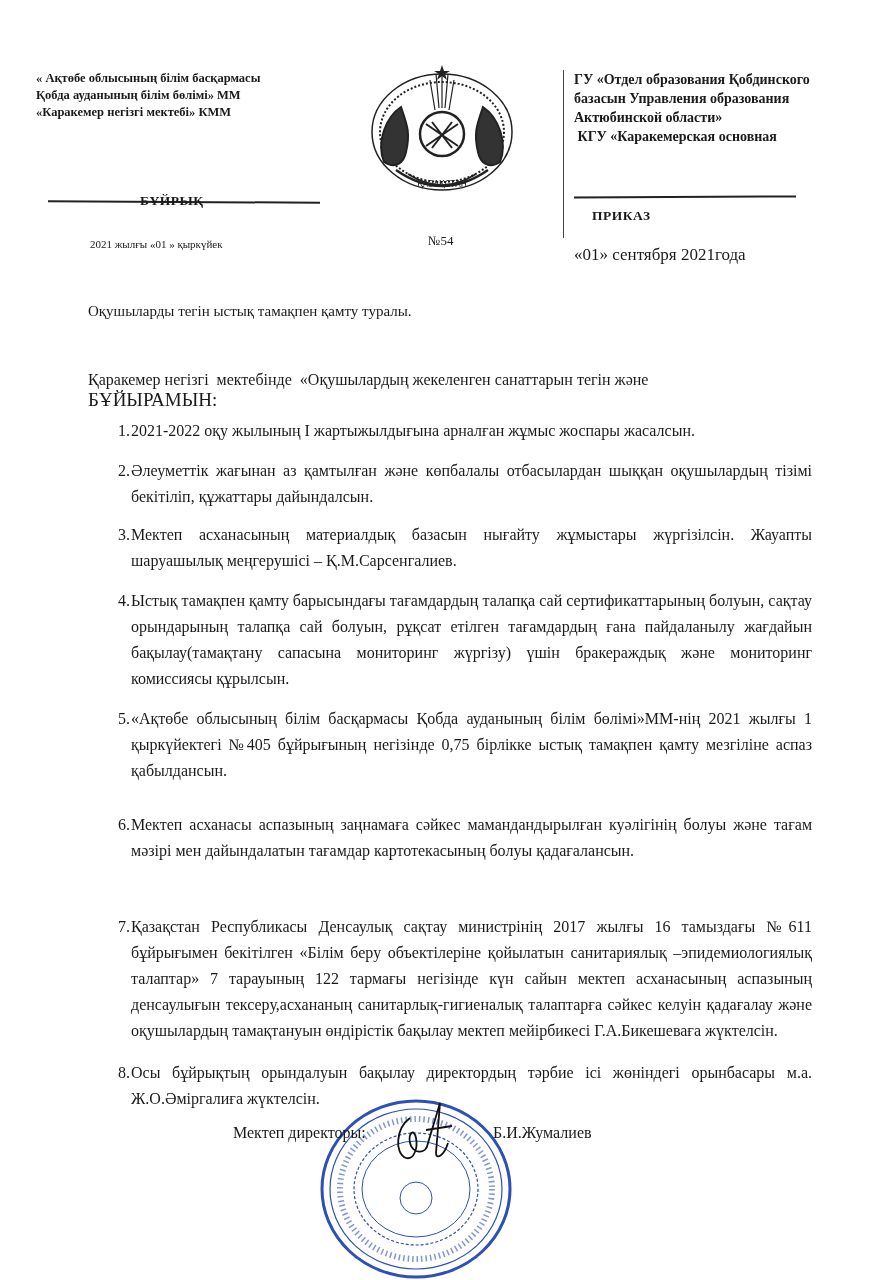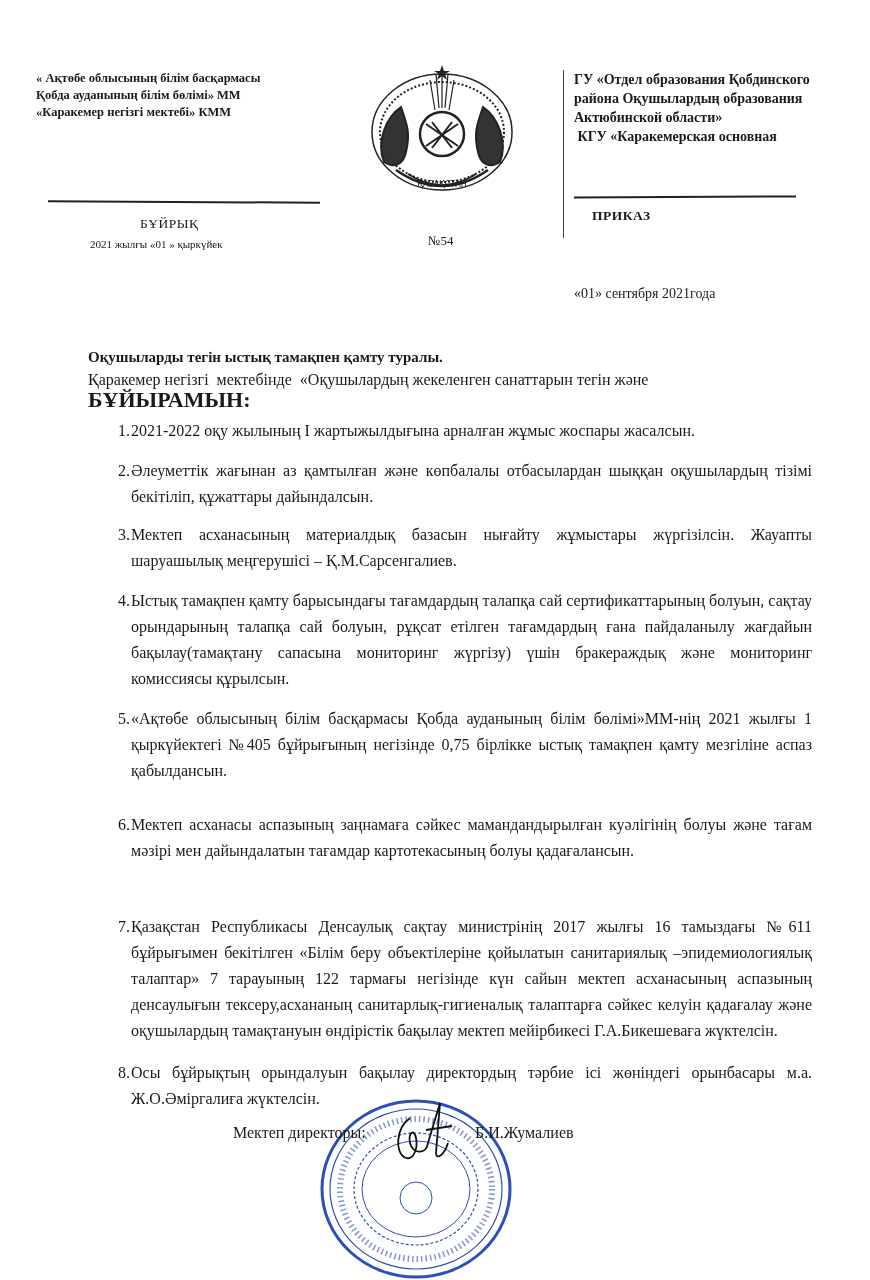--- a/index.html
+++ b/index.html
@@ -12,45 +12,45 @@
     left: 36px; top: 70px; width: 300px;
     font-size: 12.5px; font-weight: bold; line-height: 17px;
   }
   .hdr-right {
     left: 574px; top: 70px; width: 260px;
     font-size: 14px; font-weight: bold; line-height: 19px;
   }
   .vline { left: 563px; top: 70px; width: 1px; height: 168px; background: #444; }
   .rule-left { left: 48px; top: 201px; width: 272px; height: 1.5px; background: #222; transform: rotate(0.3deg); }
   .rule-right { left: 574px; top: 196px; width: 222px; height: 1.5px; background: #222; transform: rotate(-0.3deg); }
-  .title-left { left: 140px; top: 216px; font-size: 13.5px; font-weight: normal; letter-spacing: 0.5px; }
+  .title-left { left: 140px; top: 193px; font-size: 13.5px; font-weight: bold; letter-spacing: 0.5px; }
   .title-right { left: 592px; top: 208px; font-size: 13.5px; font-weight: bold; letter-spacing: 0.5px; }
   .date-left { left: 90px; top: 238px; font-size: 11px; }
   .order-no { left: 382px; top: 233px; font-size: 13px; margin-left: 46px; }
-  .date-right { left: 574px; top: 245px; font-size: 14px; margin-top: 41px; }
+  .date-right { left: 574px; top: 245px; font-size: 17px; }
 
   .emblem { left: 356px; top: 62px; width: 172px; height: 142px; }
 
-  .doc-title { left: 88px; top: 303px; font-size: 15px; font-weight: bold; margin-top: 46px; }
+  .doc-title { left: 88px; top: 303px; font-size: 15px; font-weight: normal; }
   .intro {
     left: 88px; top: 332px; width: 720px;
     font-size: 16px; line-height: 20px; margin-top: 38px;
   }
-  .intro .decree { font-weight: bold; font-size: 22px; }
+  .intro .decree { font-weight: normal; font-size: 19px; }
 
   .items { left: 112px; top: 418px; width: 700px; }
   .item {
     position: absolute; left: 0; width: 700px;
     font-size: 16px; line-height: 26px;
   }
   .item .num { position: absolute; left: 6px; top: 0; }
   .item .txt { display: block; margin-left: 19px; text-align: justify; }
 
   .sign-label { left: 233px; top: 1124px; font-size: 16px; }
-  .sign-name { left: 475px; top: 1124px; font-size: 16px; }
+  .sign-name { left: 493px; top: 1124px; font-size: 16px; }
 
   .stamp { left: 318px; top: 1098px; width: 196px; height: 182px; }
   .signature { left: 388px; top: 1098px; width: 80px; height: 70px; }
 </style>
 </head>
 <body>
 
 <div class="abs hdr-left">
   <div>« Ақтөбе облысының білім басқармасы</div>
   <div>Қобда ауданының білім бөлімі» ММ</div>
@@ -70,21 +70,21 @@
     <path d="M52 112 Q 86 134 120 112" stroke-width="1.5"></path>
   </g>
   <polygon points="86,3 88,9 94,9 89,12 91,18 86,14 81,18 83,12 78,9 84,9" fill="#222"></polygon>
   <text x="86" y="125" text-anchor="middle" font-size="8" font-family="DejaVu Sans, sans-serif" fill="#222">ҚАЗАҚСТАН</text>
 </svg>
 
 <div class="abs vline"></div>
 
 <div class="abs hdr-right">
   <div>ГУ «Отдел образования Қобдинского</div>
-  <div>района Оқушылардың образования</div>
+  <div>базасын Управления образования</div>
   <div>Актюбинской области»</div>
   <div style="white-space:pre"> КГУ «Каракемерская основная</div>
 </div>
 
 <div class="abs rule-left"></div>
 <div class="abs rule-right"></div>
 <div class="abs title-left">БҰЙРЫҚ</div>
 <div class="abs title-right">ПРИКАЗ</div>
 <div class="abs date-left">2021 жылғы «01 » қыркүйек</div>
 <div class="abs order-no">№54</div>

